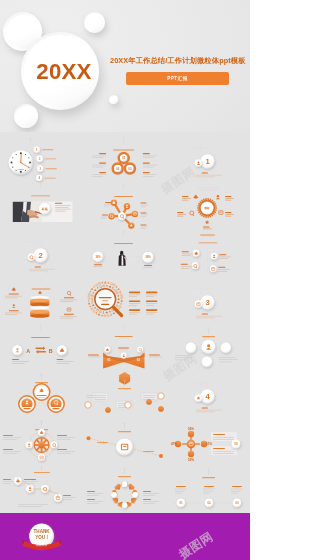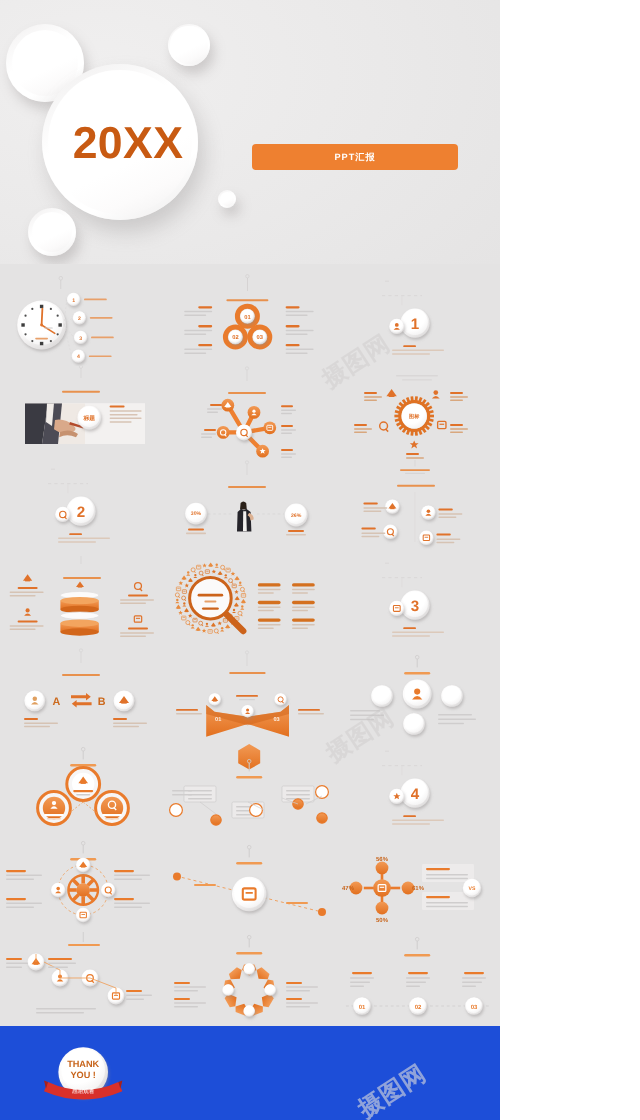--- a/index.html
+++ b/index.html
@@ -1,17 +1,17 @@
 <!DOCTYPE html>
 <html><head>
 <meta charset="utf-8">
 <style>
   html,body{margin:0;padding:0;background:#ffffff;}
   body{width:250px;height:560px;font-family:"Liberation Sans",sans-serif;overflow:hidden;}
-  #page{position:relative;width:250px;height:560px;background:#1d4ed8;overflow:hidden;padding-left:44px;}
+  #page{position:relative;width:250px;height:560px;background:#a21caf;overflow:hidden;padding-left:44px;}
   #sheet{position:absolute;left:0;top:0;width:250px;height:513px;background:#e4e3e3;}
   
   #cover{position:absolute;left:0;top:0;width:250px;height:132px;overflow:hidden;
          background:radial-gradient(125% 150% at 20% 28%, #f0efef 0%, #eae9e9 45%, #e2e1e1 100%);}
   .bub{position:absolute;border-radius:50%;
        background:linear-gradient(150deg, #e9e8e8 0%, #f7f6f6 16%, #ffffff 42%, #ffffff 70%, #f4f3f3 88%, #e4e3e3 100%);
        box-shadow:2px 4px 6px rgba(140,136,136,.34);}
   .bub::after{content:"";position:absolute;inset:7%;border-radius:50%;
        background:linear-gradient(155deg,#ffffff 0%,#ffffff 58%,#fbfafa 78%,#f0efef 100%);}
   #bigbub{left:21px;top:32px;width:78px;height:78px;
@@ -38,20 +38,21 @@
 
 <div id="page">
   <div id="sheet"></div>
   <div id="cover">
     <div class="bub" style="left:3px;top:12px;width:39px;height:39px"></div>
     <div class="bub" style="left:84px;top:12px;width:21px;height:21px"></div>
     <div id="bigbub" class="bub"></div>
     <div id="coverYear">20XX</div>
     <div class="bub" style="left:14px;top:104px;width:24px;height:24px"></div>
     <div class="bub" style="left:109px;top:95px;width:9px;height:9px"></div>
+    <div id="titleText">20XX年工作总结/工作计划微粒体ppt模板</div>
     <div id="ppt-btn">PPT汇报</div>
   </div>
   <div id="grid">
       <div class="slide" style="left: 0px; top: 0px;">
         <svg width="83.33" height="47" viewBox="0 0 83.33 47">
           <defs>
  <radialGradient id="pg" cx="32%" cy="26%" r="78%">
               <stop offset="0" stop-color="#ffffff"></stop>
               <stop offset="62%" stop-color="#fbfafa"></stop>
               <stop offset="100%" stop-color="#dfdddd"></stop>

